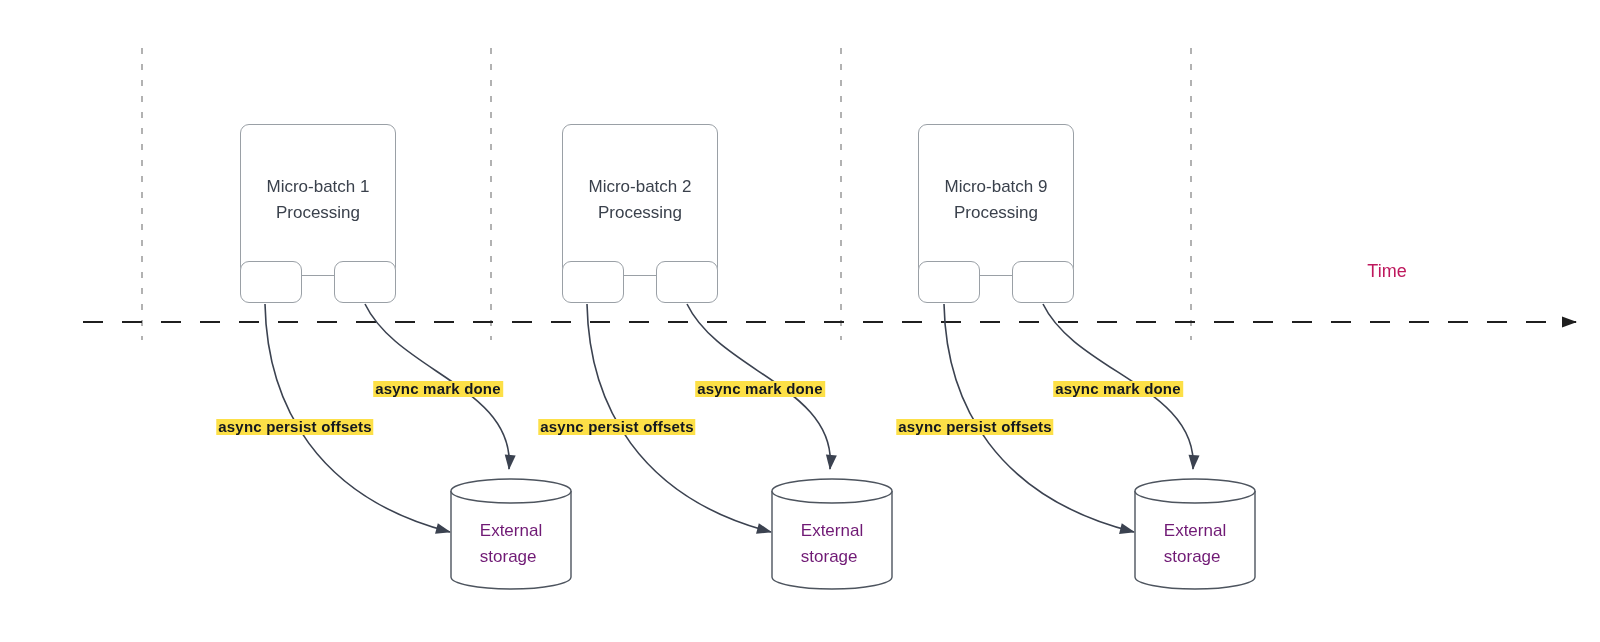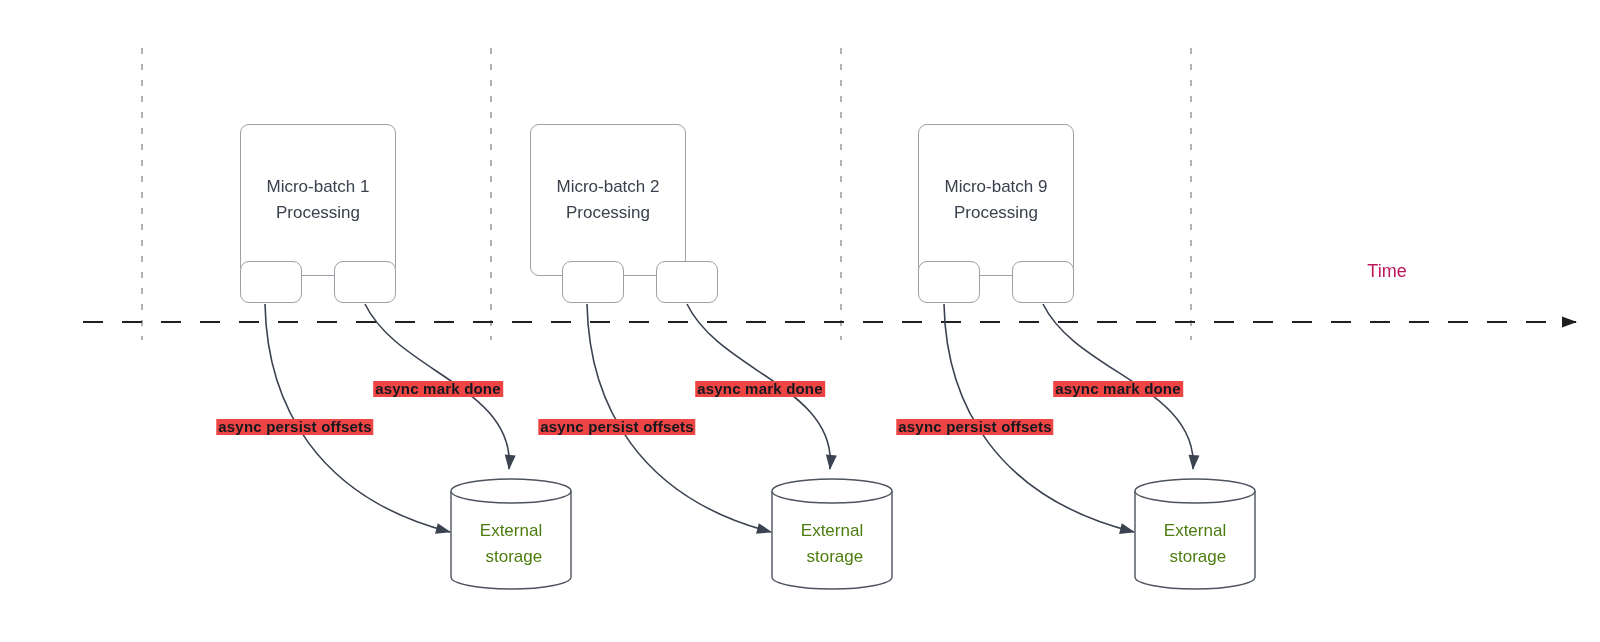--- a/index.html
+++ b/index.html
@@ -40,32 +40,32 @@
     height: 42px;
     top: 261px;
   }
   .flow-label {
     position: absolute;
     transform: translateX(-50%);
     font-size: 15px;
     font-weight: bold;
     letter-spacing: 0.2px;
     color: #14181f;
-    background: #ef4444;
+    background: #fde047;
     padding: 0 2px;
     white-space: nowrap;
     line-height: 16px;
   }
   .storage-label {
     position: absolute;
     transform: translateX(-50%);
     font-size: 17px;
     line-height: 26px;
-    color: #4d7c0f;
-    text-align: right;
+    color: #701a75;
+    text-align: left;
     white-space: nowrap;
   }
   .storage-label span, .main-node span { display: block; }
   .time-label {
     position: absolute;
     left: 1387px;
     top: 271px;
     transform: translate(-50%, -50%);
     font-size: 18px;
     color: #be185d;
@@ -121,21 +121,21 @@
   </div>
   <div class="node small-node" style="left:240px"></div>
   <div class="node small-node" style="left:334px"></div>
   <div class="flow-label" style="left:295px;top:419px">async persist offsets</div>
   <div class="flow-label" style="left:438px;top:381px">async mark done</div>
   <div class="storage-label" style="left:511px;top:518px">
     <span>External</span>
     <span>storage</span>
   </div>
 
-  <div class="node main-node" style="left:530px">
+  <div class="node main-node" style="left:562px">
     <span>Micro-batch 2</span>
     <span>Processing</span>
   </div>
   <div class="node small-node" style="left:562px"></div>
   <div class="node small-node" style="left:656px"></div>
   <div class="flow-label" style="left:617px;top:419px">async persist offsets</div>
   <div class="flow-label" style="left:760px;top:381px">async mark done</div>
   <div class="storage-label" style="left:832px;top:518px">
     <span>External</span>
     <span>storage</span>

